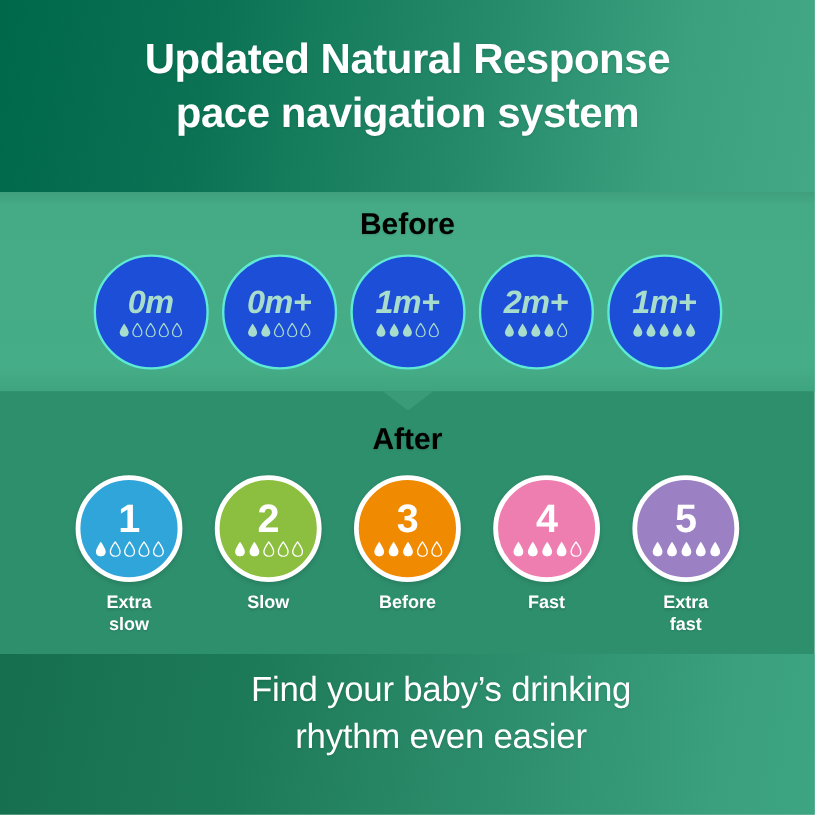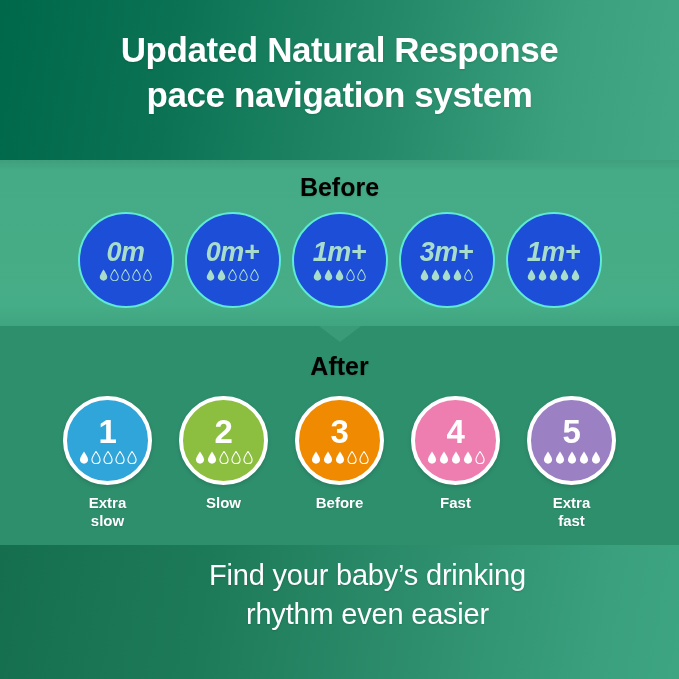--- a/index.html
+++ b/index.html
@@ -263,21 +263,21 @@
               <path d="M9 1 C9 1 16.5 11.4 16.5 16.2 C16.5 20.5 13.1 23.4 9 23.4 C4.9 23.4 1.5 20.5 1.5 16.2 C1.5 11.4 9 1 9 1 Z" fill="none" stroke="#a9ddcb" stroke-width="2.1"></path>
             </svg>
             <svg viewBox="0 0 18 24" class="drop">
               <path d="M9 1 C9 1 16.5 11.4 16.5 16.2 C16.5 20.5 13.1 23.4 9 23.4 C4.9 23.4 1.5 20.5 1.5 16.2 C1.5 11.4 9 1 9 1 Z" fill="none" stroke="#a9ddcb" stroke-width="2.1"></path>
             </svg>
           </div>
         </div>
       </div>
       <div class="badge-cell">
         <div class="circle circle-before">
-          <div class="circle-label">3m+</div>
+          <div class="circle-label">2m+</div>
           <div class="drops">
             <svg viewBox="0 0 18 24" class="drop">
               <path d="M9 1 C9 1 16.5 11.4 16.5 16.2 C16.5 20.5 13.1 23.4 9 23.4 C4.9 23.4 1.5 20.5 1.5 16.2 C1.5 11.4 9 1 9 1 Z" fill="#a9ddcb" stroke="none"></path>
             </svg>
             <svg viewBox="0 0 18 24" class="drop">
               <path d="M9 1 C9 1 16.5 11.4 16.5 16.2 C16.5 20.5 13.1 23.4 9 23.4 C4.9 23.4 1.5 20.5 1.5 16.2 C1.5 11.4 9 1 9 1 Z" fill="#a9ddcb" stroke="none"></path>
             </svg>
             <svg viewBox="0 0 18 24" class="drop">
               <path d="M9 1 C9 1 16.5 11.4 16.5 16.2 C16.5 20.5 13.1 23.4 9 23.4 C4.9 23.4 1.5 20.5 1.5 16.2 C1.5 11.4 9 1 9 1 Z" fill="#a9ddcb" stroke="none"></path>
             </svg>

